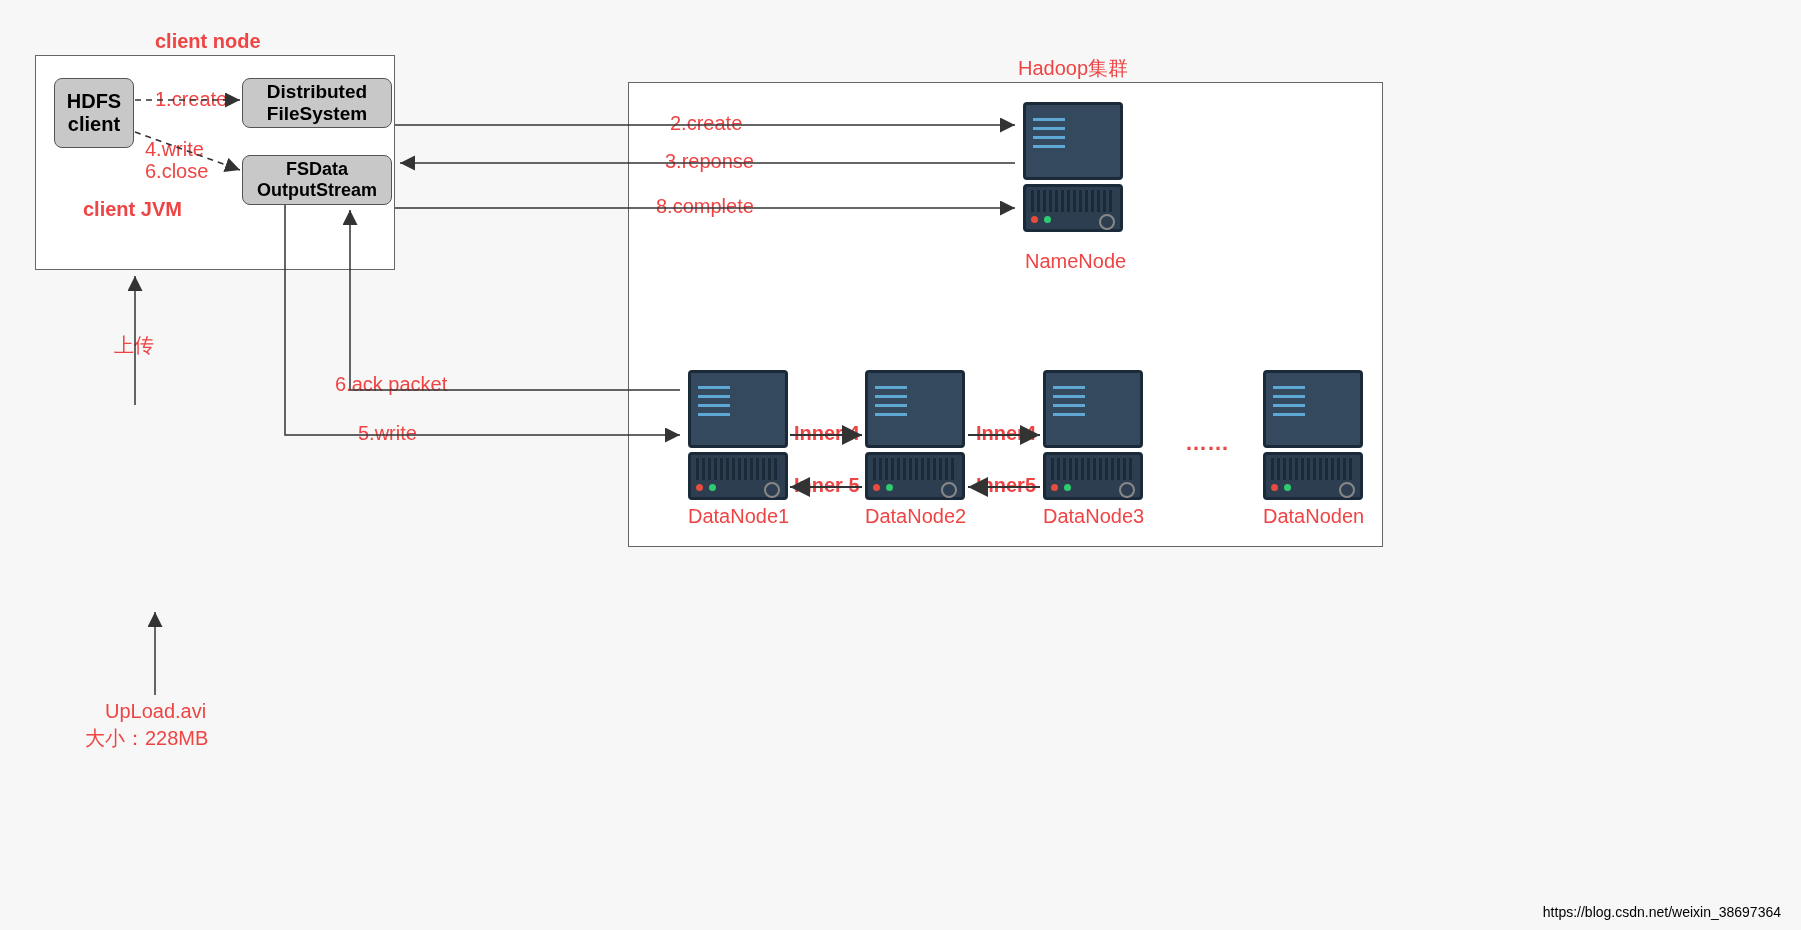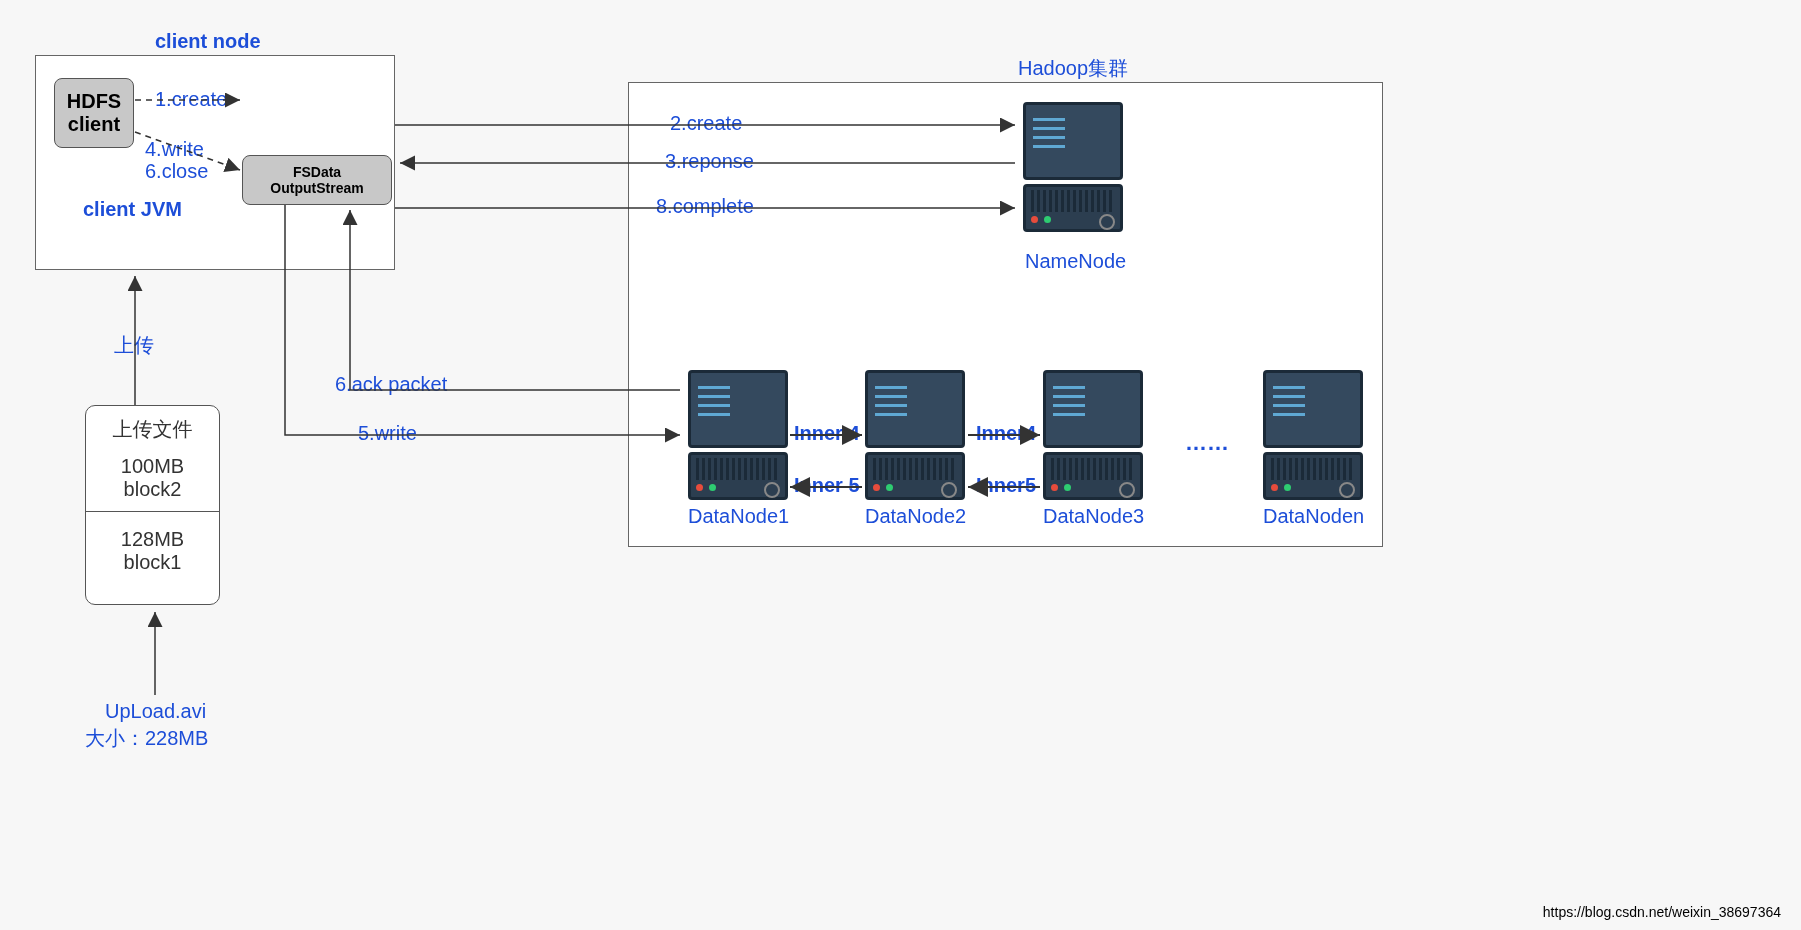--- a/index.html
+++ b/index.html
@@ -17,21 +17,21 @@
   .box {
     position: absolute;
     border: 1.5px solid #666;
     background: #fff;
     box-sizing: border-box;
   }
   .rounded { border-radius: 8px; }
   .gray-fill { background: #c8c8c8; border-color: #555; }
   .label {
     position: absolute;
-    color: #1d4ed8;
+    color: #ef4444;
     font-size: 20px;
     white-space: nowrap;
   }
   .bold { font-weight: bold; }
   .centered-label {
     display: flex;
     align-items: center;
     justify-content: center;
     text-align: center;
   }
@@ -134,22 +134,24 @@
 
 <div id="canvas">
 
   <div class="box" style="left:35px; top:55px; width:360px; height:215px;"></div>
   <div class="label bold" style="left:155px; top:30px;">client node</div>
   <div class="label bold" style="left:55px; top:198px;margin-left:28px;">client JVM</div>
 
   <div class="box rounded gray-fill centered-label bold" style="left:54px; top:78px; width:80px; height:70px; font-size:20px; white-space:pre-line;">HDFS
 client</div>
 
-
-  <div class="box rounded gray-fill centered-label bold" style="left:242px; top:155px; width:150px; height:50px; font-size:14px; white-space:pre-line;">FSData
+  <div class="box rounded gray-fill centered-label bold" style="left:242px; top:78px; width:150px; height:50px; font-size:19px; white-space:pre-line;">Distributed
+FileSystem</div>
+
+  <div class="box rounded gray-fill centered-label bold" style="left:242px; top:155px; width:150px; height:50px; font-size:18px; white-space:pre-line;">FSData
 OutputStream</div>
 
   <div class="box" style="left:628px; top:82px; width:755px; height:465px;"></div>
   <div class="label" style="left:1018px; top:55px;">Hadoop集群</div>
 
   <div class="server" style="left:1023px; top:102px;">
     <div class="top"></div>
     <div class="lines">
         <div></div>
         <div></div>
@@ -233,28 +235,20 @@
     <div class="leds">
         <span style="background:#e74c3c"></span>
         <span style="background:#2ecc71"></span>
       </div>
     <div class="button"></div>
   </div>
   <div class="label" style="left:1263px; top:505px;">DataNoden</div>
 
   <div class="label bold" style="left:1185px; top:430px; font-size:22px;">……</div>
 
-  <div class="file-box" style="left:85px; top:405px; width:135px; height:200px;">
-    <div class="row" style="padding-top:10px;">上传文件</div>
-    <div class="row" style="white-space:pre-line; padding-top:6px; padding-bottom:10px;">100MB
-block2</div>
-    <hr>
-    <div class="row" style="white-space:pre-line; padding-top:16px;">128MB
-block1</div>
-  </div>
 
   <div class="label" style="left:105px; top:700px; text-align:right;">UpLoad.avi</div>
   <div class="label" style="left:85px; top:725px;">大小：228MB</div>
 
   <div class="label" style="left:155px; top:88px;">1.create</div>
   <div class="label" style="left:145px; top:138px;">4.write</div>
   <div class="label" style="left:145px; top:160px;">6.close</div>
   <div class="label" style="left:670px; top:112px;">2.create</div>
   <div class="label" style="left:665px; top:150px;">3.reponse</div>
   <div class="label" style="left:358px; top:422px;">5.write</div>

